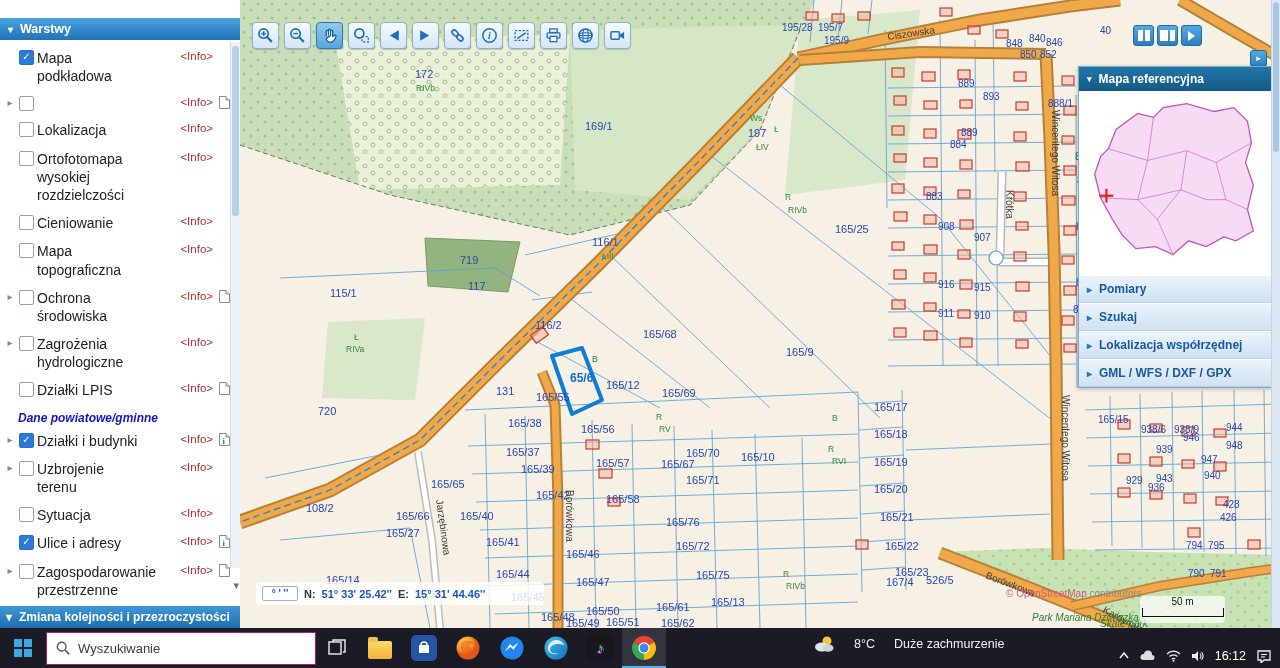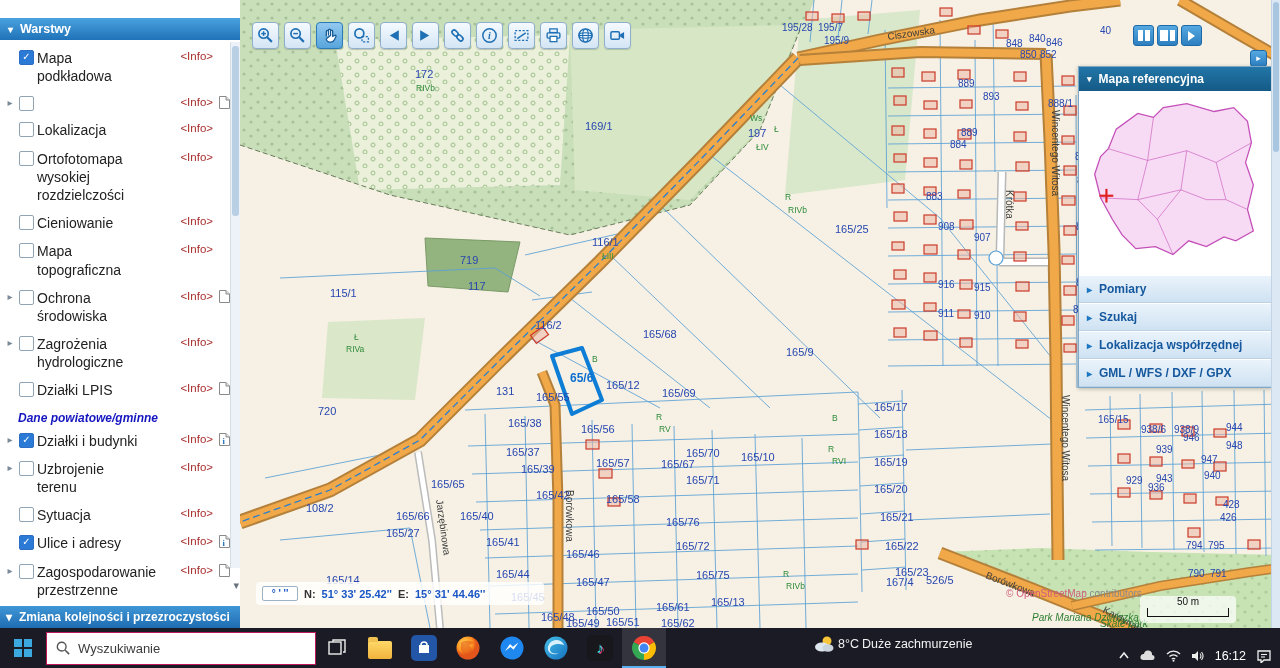--- a/index.html
+++ b/index.html
@@ -47,36 +47,36 @@
   .rp-head .car{font-size:9px}
   .rp-body{height:184px;background:#fff;position:relative}
   .rp-row{background:linear-gradient(#eaf3fb,#cfe2f2);border-top:1px solid #fff;border-bottom:1px solid #b9d2e6;color:#15589e;font-weight:bold;font-size:12px;padding:6px 8px;display:flex;gap:7px;align-items:center;cursor:pointer}
   .rp-row .car{color:#1e77c2;font-size:10px}
   
   .coordbar{position:absolute;left:16px;top:582px;width:276px;background:rgba(255,255,255,.82);border-radius:4px;padding:3px 6px;font-size:11px;color:#222}
   .coordbar .row{display:flex;align-items:center;gap:6px;padding:1px 0}
   .coordbar .box{background:#fff;border:1px solid #9cb2c6;border-radius:2px;color:#1a56c4;font-weight:bold;font-size:10px;padding:1px 4px;min-width:26px;text-align:center}
   .coordbar b{color:#333;font-weight:bold}
   .coordbar .val{color:#1a56c4;font-weight:bold}
-  .scalebox{position:absolute;left:900px;top:596px;width:96px;height:27px;background:rgba(255,255,255,.72);border-radius:4px;text-align:center}
+  .scalebox{position:absolute;left:900px;top:596px;width:85px;height:27px;background:rgba(255,255,255,.72);border-radius:4px;text-align:center}
   .scalebox .txt{font-size:10px;color:#111;line-height:12px}
   .scalebox .bar{margin:0 auto;width:80px;height:8px;border-left:1.5px solid #111;border-right:1.5px solid #111;border-bottom:1.5px solid #111}
   .attrib{position:absolute;left:766px;top:588px;font-size:10px;white-space:nowrap}
   .attrib .a1{color:#d05c7c}
   .attrib .a2{color:#8a8a8a}
   .mapscroll{position:absolute;right:0;top:0;width:8px;height:628px;background:#dce8f4;border-left:1px solid #c2d4e6}
   .mapscroll .thumb{position:absolute;top:2px;left:1px;width:6px;height:150px;background:#a9c6e0;border-radius:3px}
   
   .taskbar{position:absolute;left:0;top:628px;width:1280px;height:40px;background:#1b1b26;display:flex;align-items:center}
   .tb-start{width:46px;height:40px;background:none;border:none;display:flex;align-items:center;justify-content:center;cursor:pointer}
   .tb-search{width:250px;height:31px;background:#fff;border:1px solid #be185d;display:flex;align-items:center;gap:8px;padding:0 9px;color:#3c3c3c;font-size:13px;cursor:text}
   .tb-btn{width:42px;height:40px;background:none;border:none;display:flex;align-items:center;justify-content:center;cursor:pointer}
   .tb-app{width:44px;height:40px;background:none;border:none;display:flex;align-items:center;justify-content:center;cursor:pointer;position:relative}
   .tb-app.active{background:#34343f;box-shadow:inset 0 -2px 0 #58b0f0}
-  .tb-weather{position:absolute;left:805px;top:0;height:32px;display:flex;align-items:center;gap:3px;color:#f2f2f2;font-size:12.5px;cursor:pointer;padding:0 8px}
+  .tb-weather{position:absolute;left:805px;top:0;height:32px;display:flex;align-items:center;gap:19px;color:#f2f2f2;font-size:12.5px;cursor:pointer;padding:0 8px}
   .tb-tray{position:absolute;right:2px;top:8px;height:40px;display:flex;align-items:center;gap:10px;color:#eee;font-size:12px;padding-right:6px}
   .tb-time{font-size:12.5px;color:#fff;cursor:pointer}
   .tray-ico{display:flex;align-items:center;cursor:pointer}
   .folder{width:24px;height:18px;background:linear-gradient(#ffd868,#f0b43c);border-radius:2px;position:relative;margin-top:3px}
   .folder:before{content:"";position:absolute;top:-4px;left:0;width:10px;height:5px;background:#f0c050;border-radius:2px 2px 0 0}
   .darkapp{width:26px;height:26px;border-radius:5px;background:#17171c;color:#35e0e8;font-size:15px;line-height:26px;text-align:center;text-shadow:1.5px 1px 0 #e8407c}
   .blueapp{width:26px;height:26px;border-radius:5px;background:#2456a8;display:flex;align-items:center;justify-content:center}
 </style>
 </head>
 <body>

